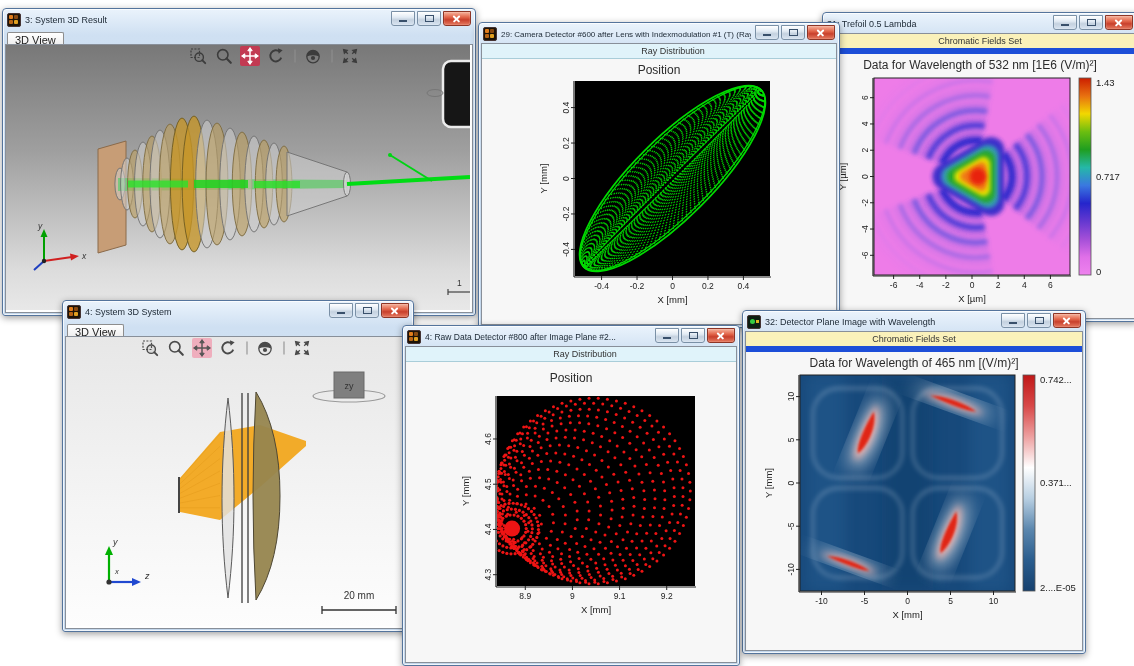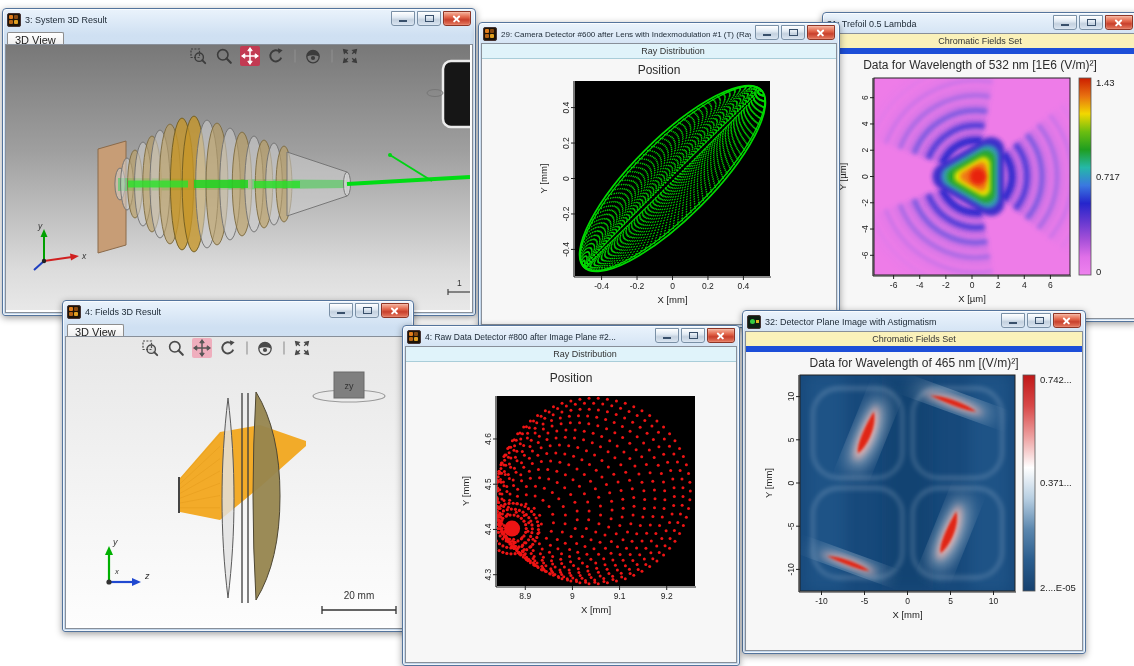--- a/index.html
+++ b/index.html
@@ -400,21 +400,21 @@
             </g>
           </g>
         </svg>
     </div>
   </div>
 </div>
 
 <div class="win" id="win32" style="left:742px;top:310px;width:338px;height:338px;z-index:4">
   <div class="titlebar">
     <span class="appicon field"></span>
-    <span class="wtitle">32: Detector Plane Image with Astigmatism</span>
+    <span class="wtitle">32: Detector Plane Image with Wavelength</span>
     <span class="wbtns">
         <span class="wbtn min"></span>
         <span class="wbtn max"></span>
         <span class="wbtn close"></span>
       </span>
   </div>
   <div class="content">
     <div class="bar yellow">Chromatic Fields Set</div>
     <div class="plotarea">
       <div class="plot-title">Data for Wavelength of 465 nm  [(V/m)²]</div>
@@ -510,21 +510,21 @@
           <text x="294" y="134" class="cblabel">0.371...</text>
           <text x="294" y="239" class="cblabel">2....E-05</text>
         </svg>
     </div>
   </div>
 </div>
 
 <div class="win" id="win4b" style="left:62px;top:300px;width:346px;height:326px;z-index:5">
   <div class="titlebar">
     <span class="appicon checker"></span>
-    <span class="wtitle">4: Fields 3D Result</span>
+    <span class="wtitle">4: System 3D System</span>
     <span class="wbtns">
         <span class="wbtn min"></span>
         <span class="wbtn max"></span>
         <span class="wbtn close"></span>
       </span>
   </div>
   <div class="tabrow">
     <span class="tab">3D View</span>
   </div>
   <div class="content">

